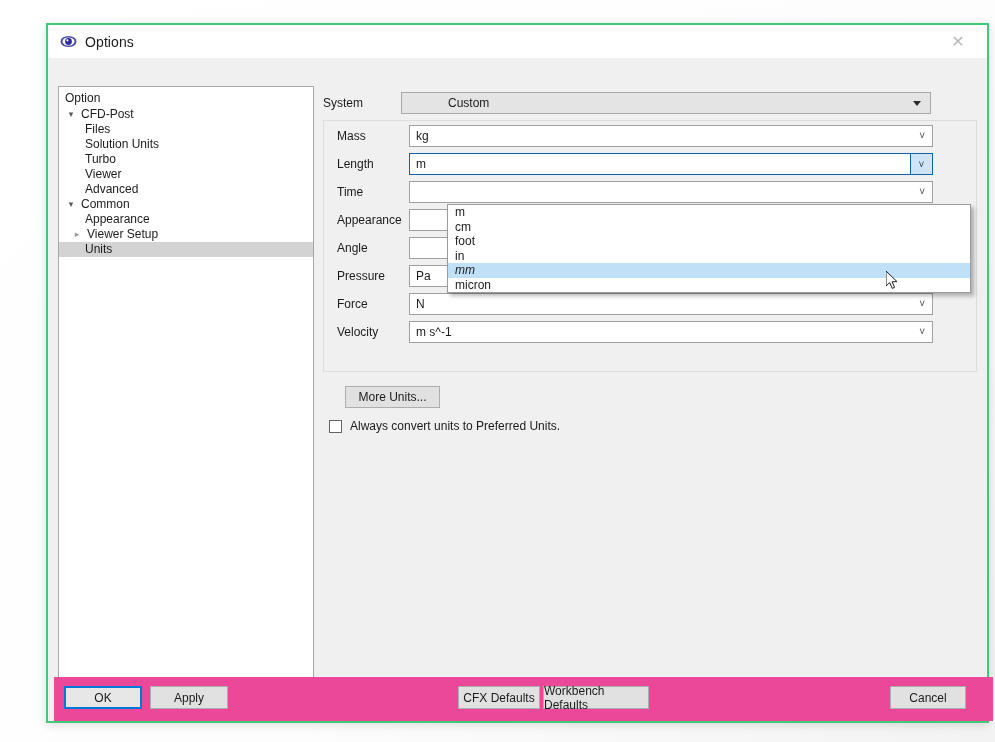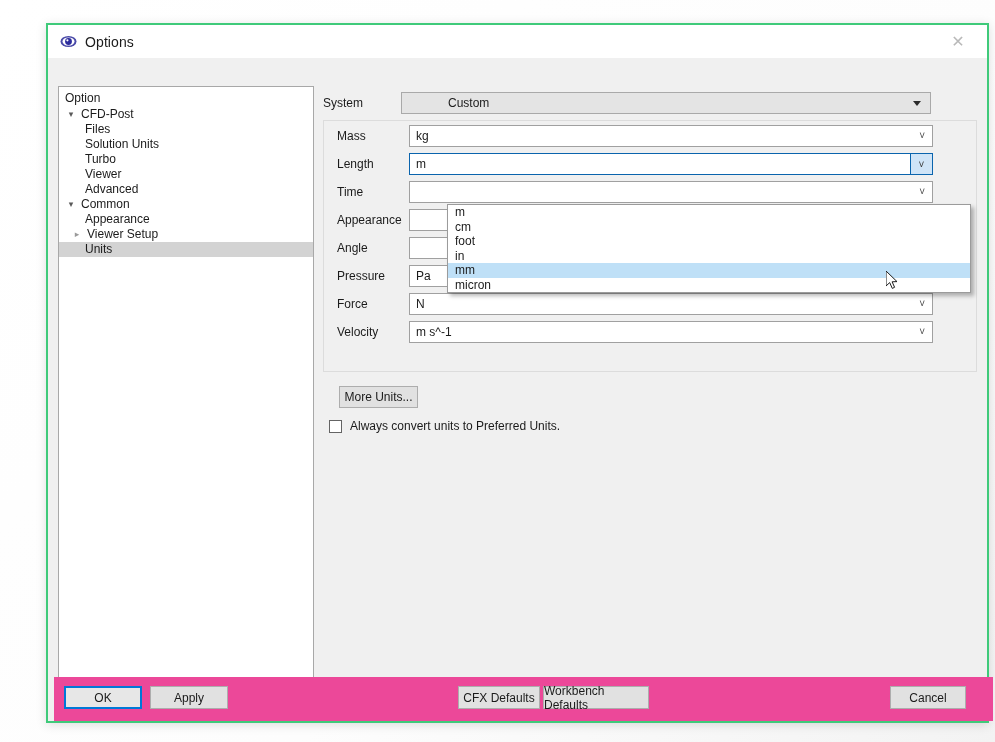--- a/index.html
+++ b/index.html
@@ -166,42 +166,42 @@
     box-sizing:border-box;
     box-shadow:3px 3px 4px rgba(0,0,0,.28);
     z-index:40;
   }
   .dd-item{
     height:14.5px;line-height:14.5px;
     padding-left:7px;
     font-size:12px;color:#1b1b1b;
     white-space:nowrap;
   }
-  .dd-item.highlight{background:#bfe0f7;}
+  .dd-item.highlight{background:#bfe0f7;font-style:italic;}
 
   
   .cursor{
     position:absolute;left:838px;top:213px;
     width:14px;height:20px;z-index:60;
     pointer-events:none;
   }
 
   
   .btn{
     background:#e1e1e1;
     border:1px solid #adadad;
     box-sizing:border-box;
     font-family:"Liberation Sans", sans-serif;
     font-size:12px;color:#1b1b1b;
     display:flex;align-items:center;justify-content:center;
     cursor:default;
   }
   .more-units{
-    position:absolute;left:16px;top:300px;
-    width:79px;height:22px;
+    position:absolute;left:22px;top:300px;
+    width:95px;height:22px;
   }
   .checkrow{
     position:absolute;left:6px;top:333px;
     display:flex;align-items:center;
     font-size:12px;color:#1b1b1b;
   }
   .checkbox{
     width:13px;height:13px;
     background:#fff;border:1px solid #646464;
     box-sizing:border-box;margin-right:8px;

